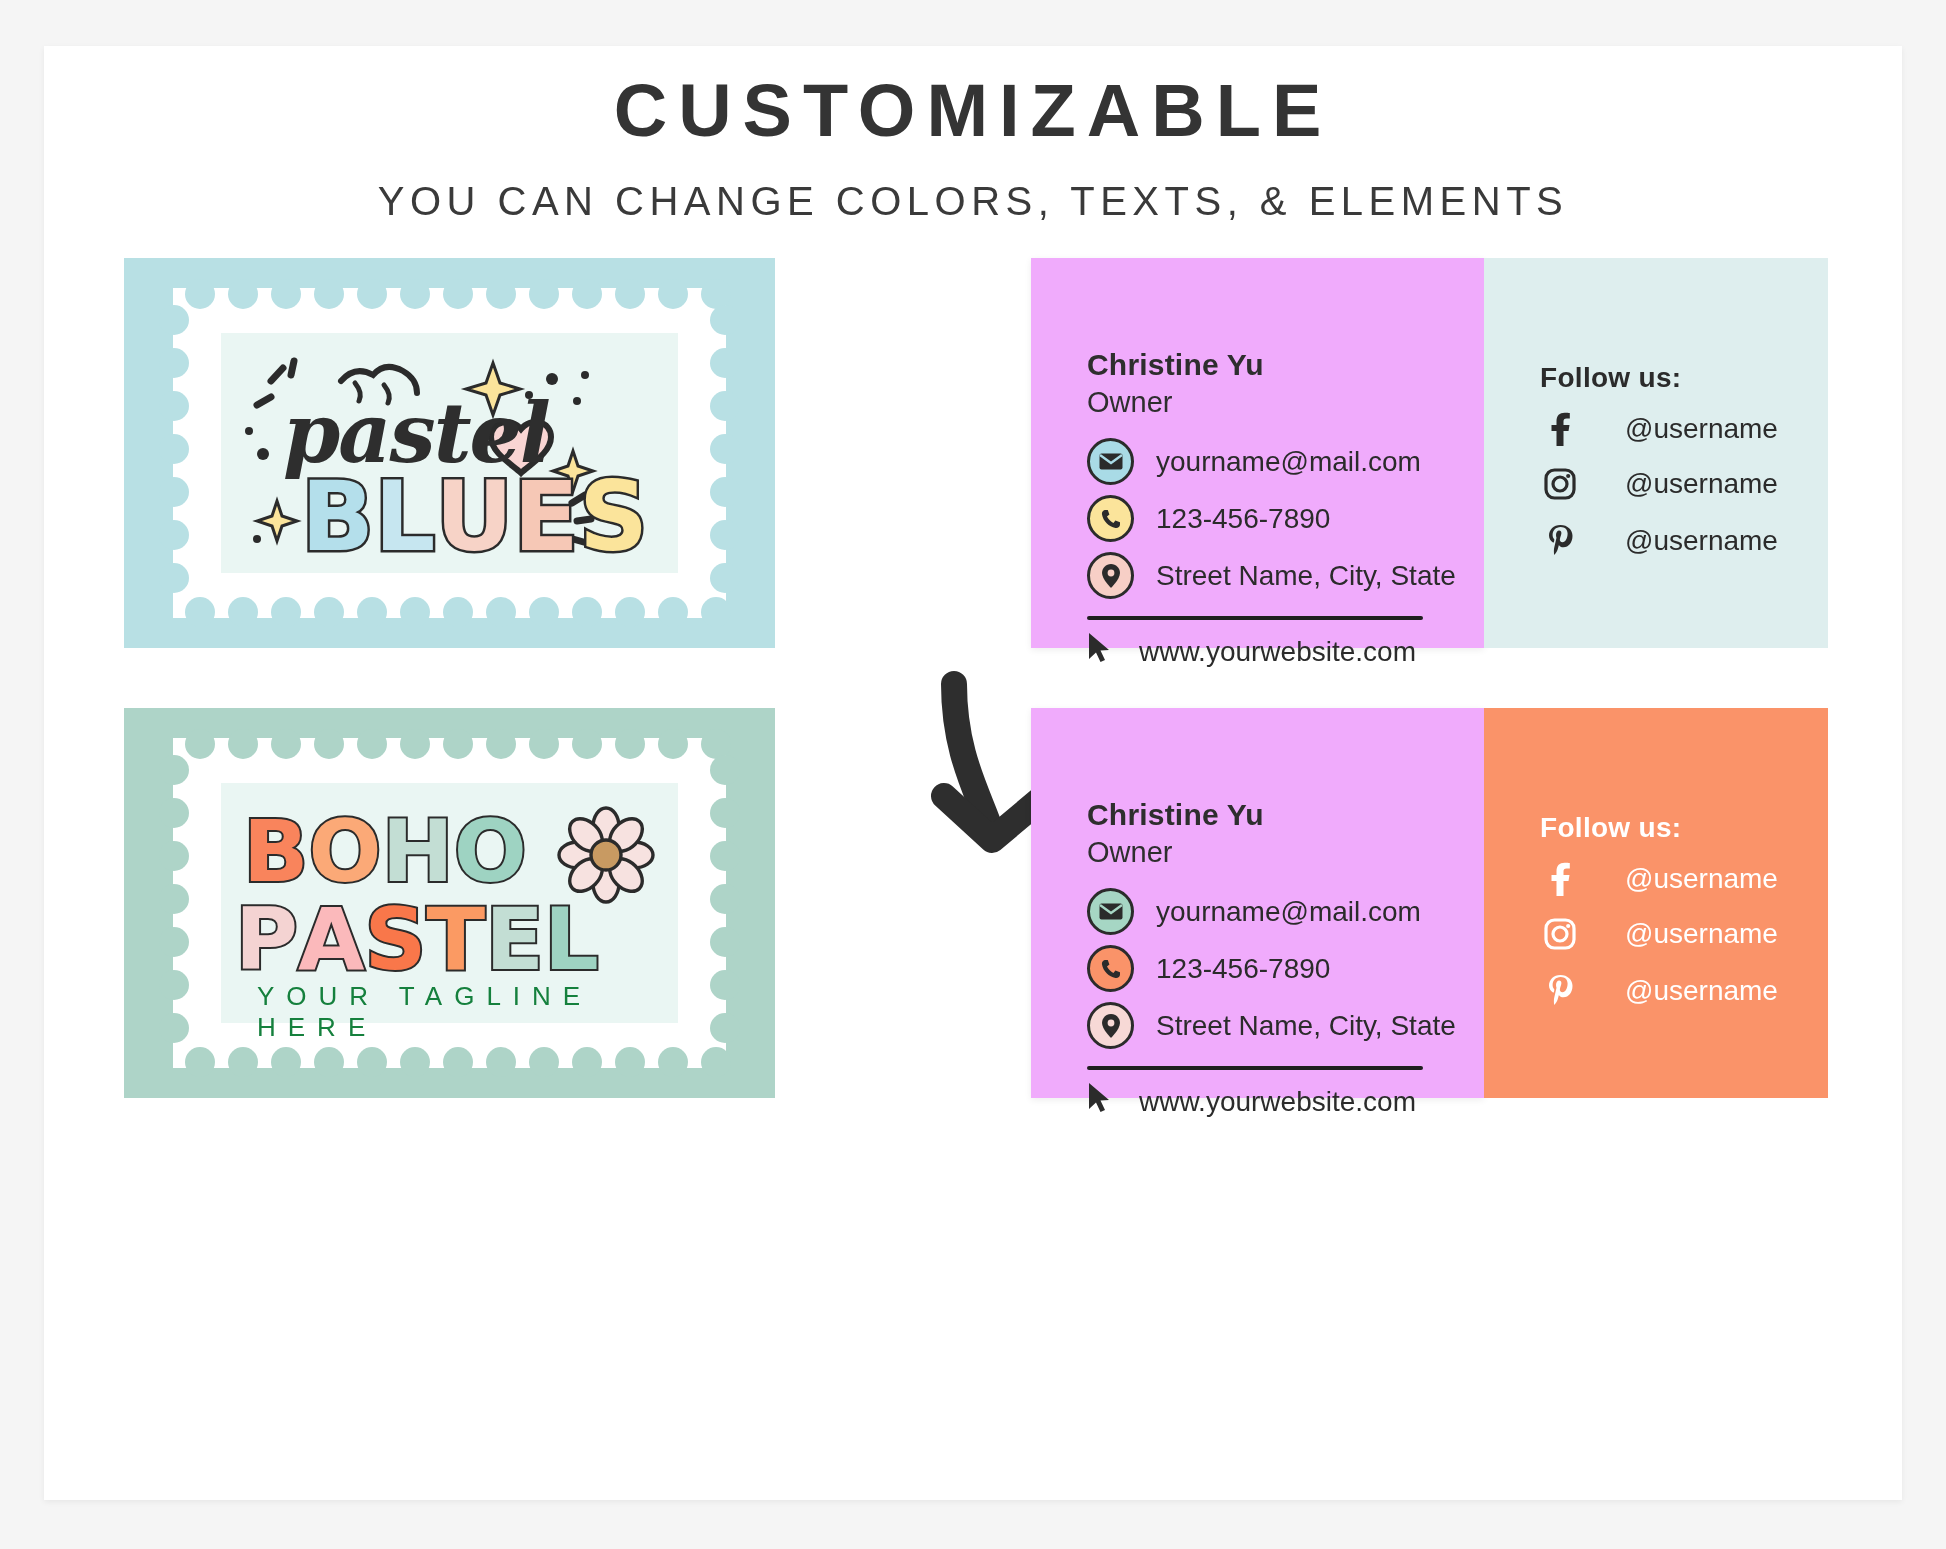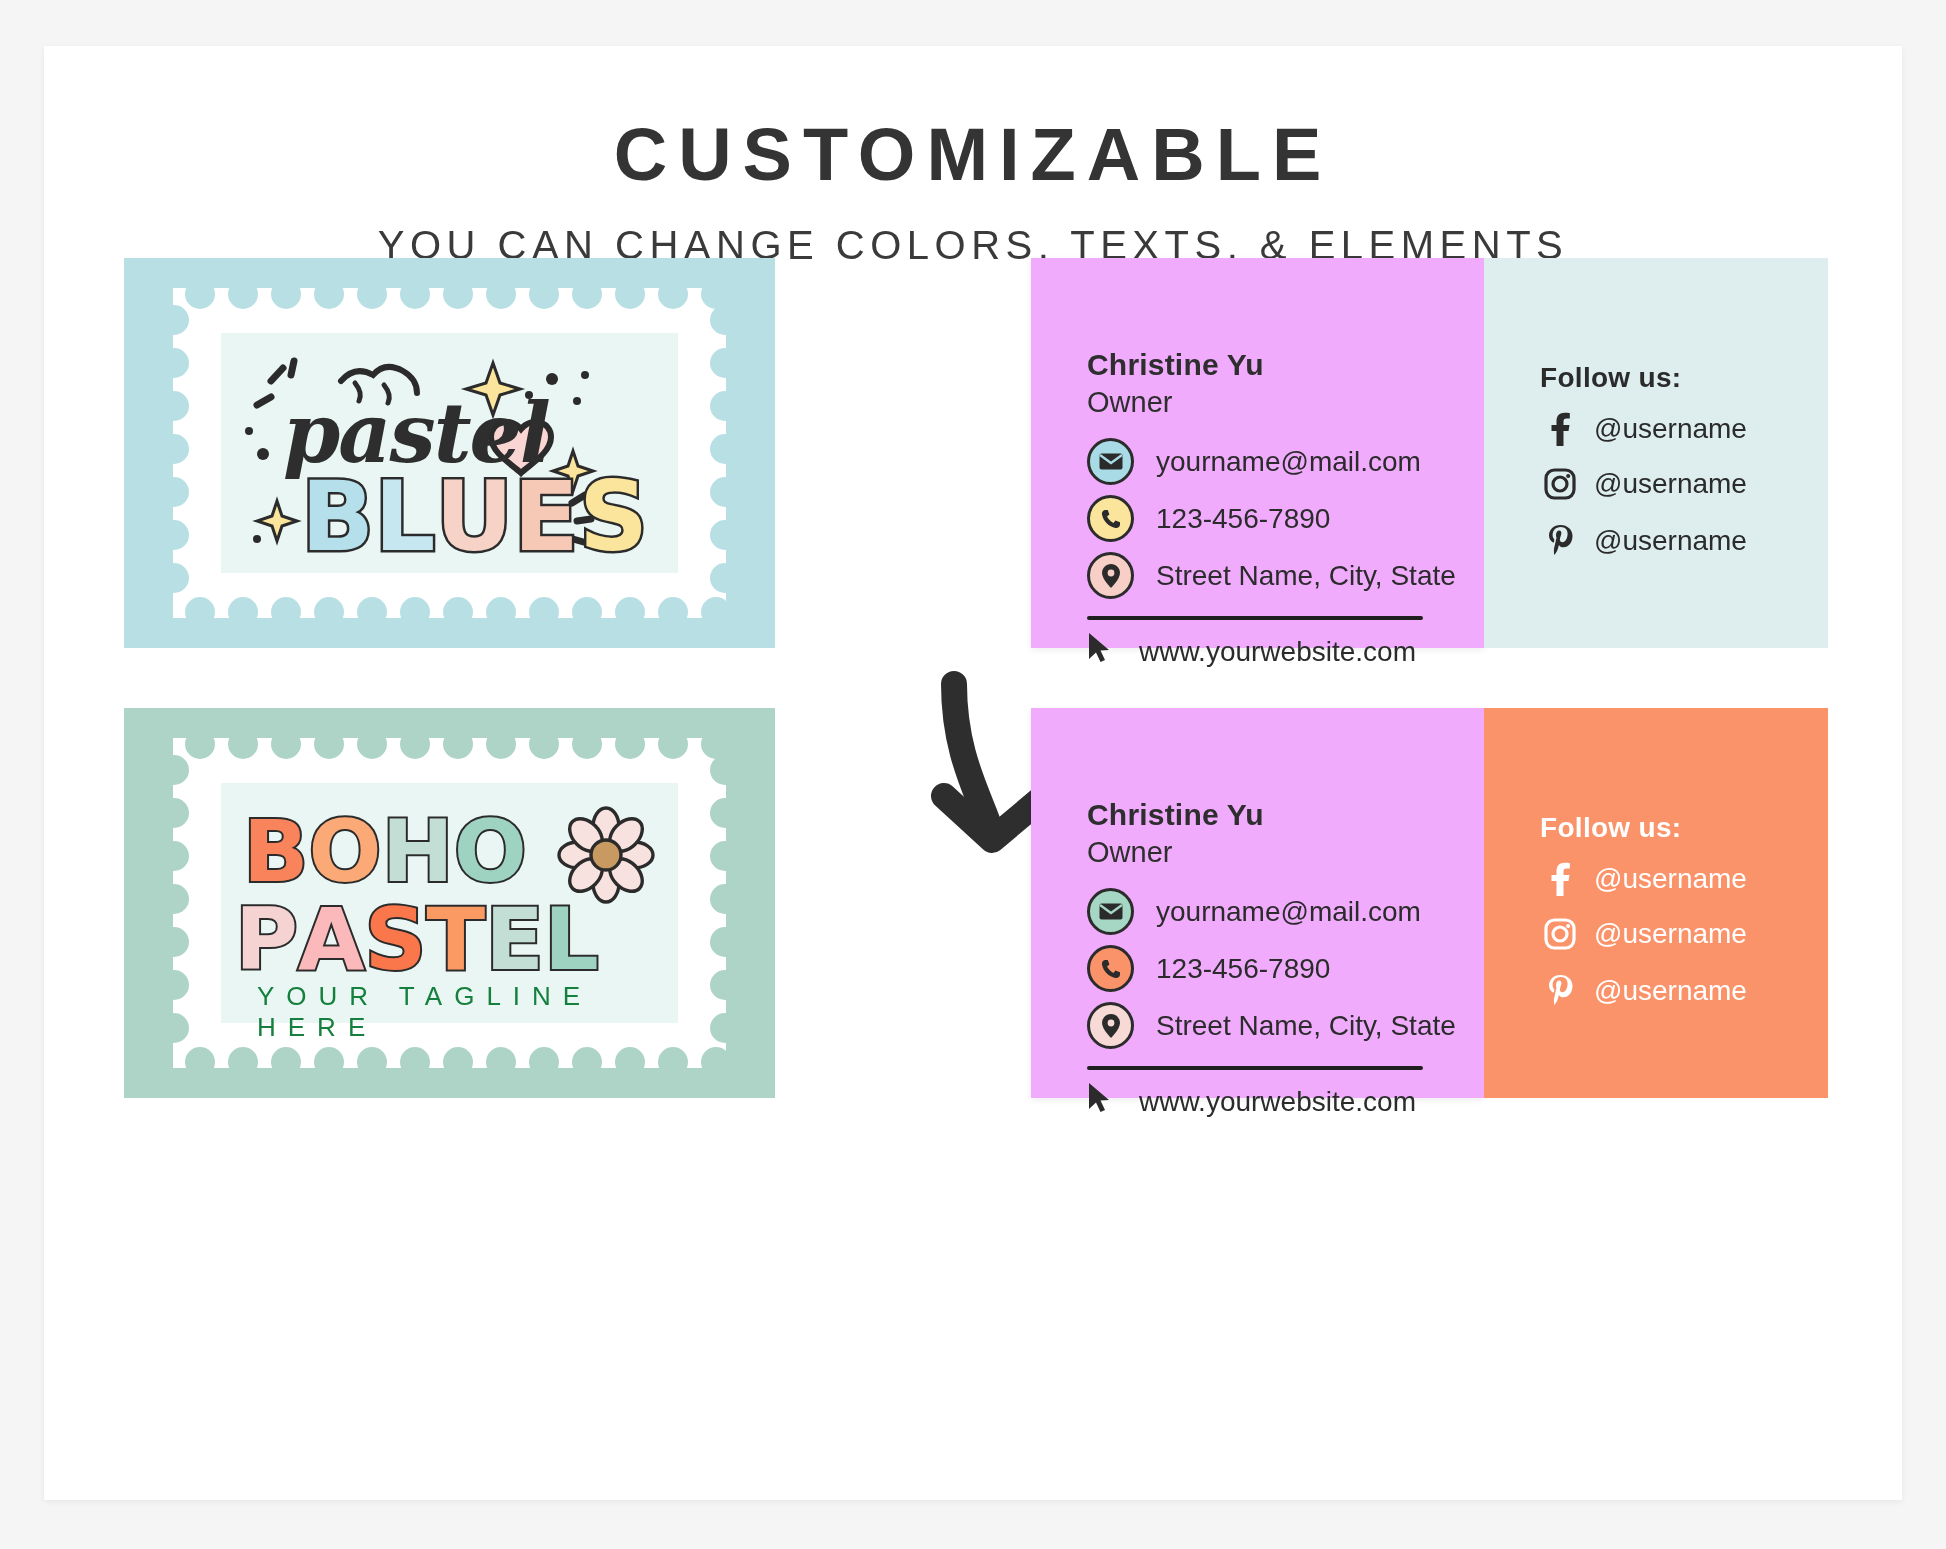--- a/index.html
+++ b/index.html
@@ -12,21 +12,21 @@
   .page{
     position:absolute;left:44px;top:46px;
     width:1858px;height:1454px;
     background:#ffffff;
     box-shadow:0 2px 6px rgba(0,0,0,0.06);
   }
 
   
   .hdr{position:absolute;left:0;top:0;width:100%;text-align:center;}
   .hdr-title{
-    margin-top:72px;
+    margin-top:28px;
     font-size:74px;font-weight:bold;color:#343434;
     letter-spacing:11px;line-height:1;
   }
   .hdr-sub{
     margin-top:33px;
     font-size:40px;color:#3a3a3a;letter-spacing:5.5px;line-height:1;
     font-weight:400;
   }
 
   
@@ -51,21 +51,21 @@
   }
   .ctext{margin-left:22px;font-size:28px;color:#2b2b2b;white-space:nowrap;}
 
   .divider{position:absolute;height:4px;background:#1f1f1f;border-radius:2px;}
   .weburl{position:absolute;display:flex;align-items:flex-end;}
   .weburl .wtext{margin-left:26px;font-size:28px;color:#2b2b2b;}
 
   .follow-title{position:absolute;font-size:28px;font-weight:bold;letter-spacing:0.3px;}
   .srow{position:absolute;display:flex;align-items:center;}
   .sicon{width:40px;display:flex;align-items:center;justify-content:center;flex:0 0 auto;}
-  .shandle{margin-left:14px;font-size:28px;}
+  .shandle{margin-left:45px;font-size:28px;}
 
   
   .logo-wrap{position:absolute;left:0;top:0;width:100%;height:100%;}
 
   .script{
     position:absolute;
     font-family:"DejaVu Serif", serif;
     font-style:italic;font-weight:bold;
     color:#2e2e2e;
   }

